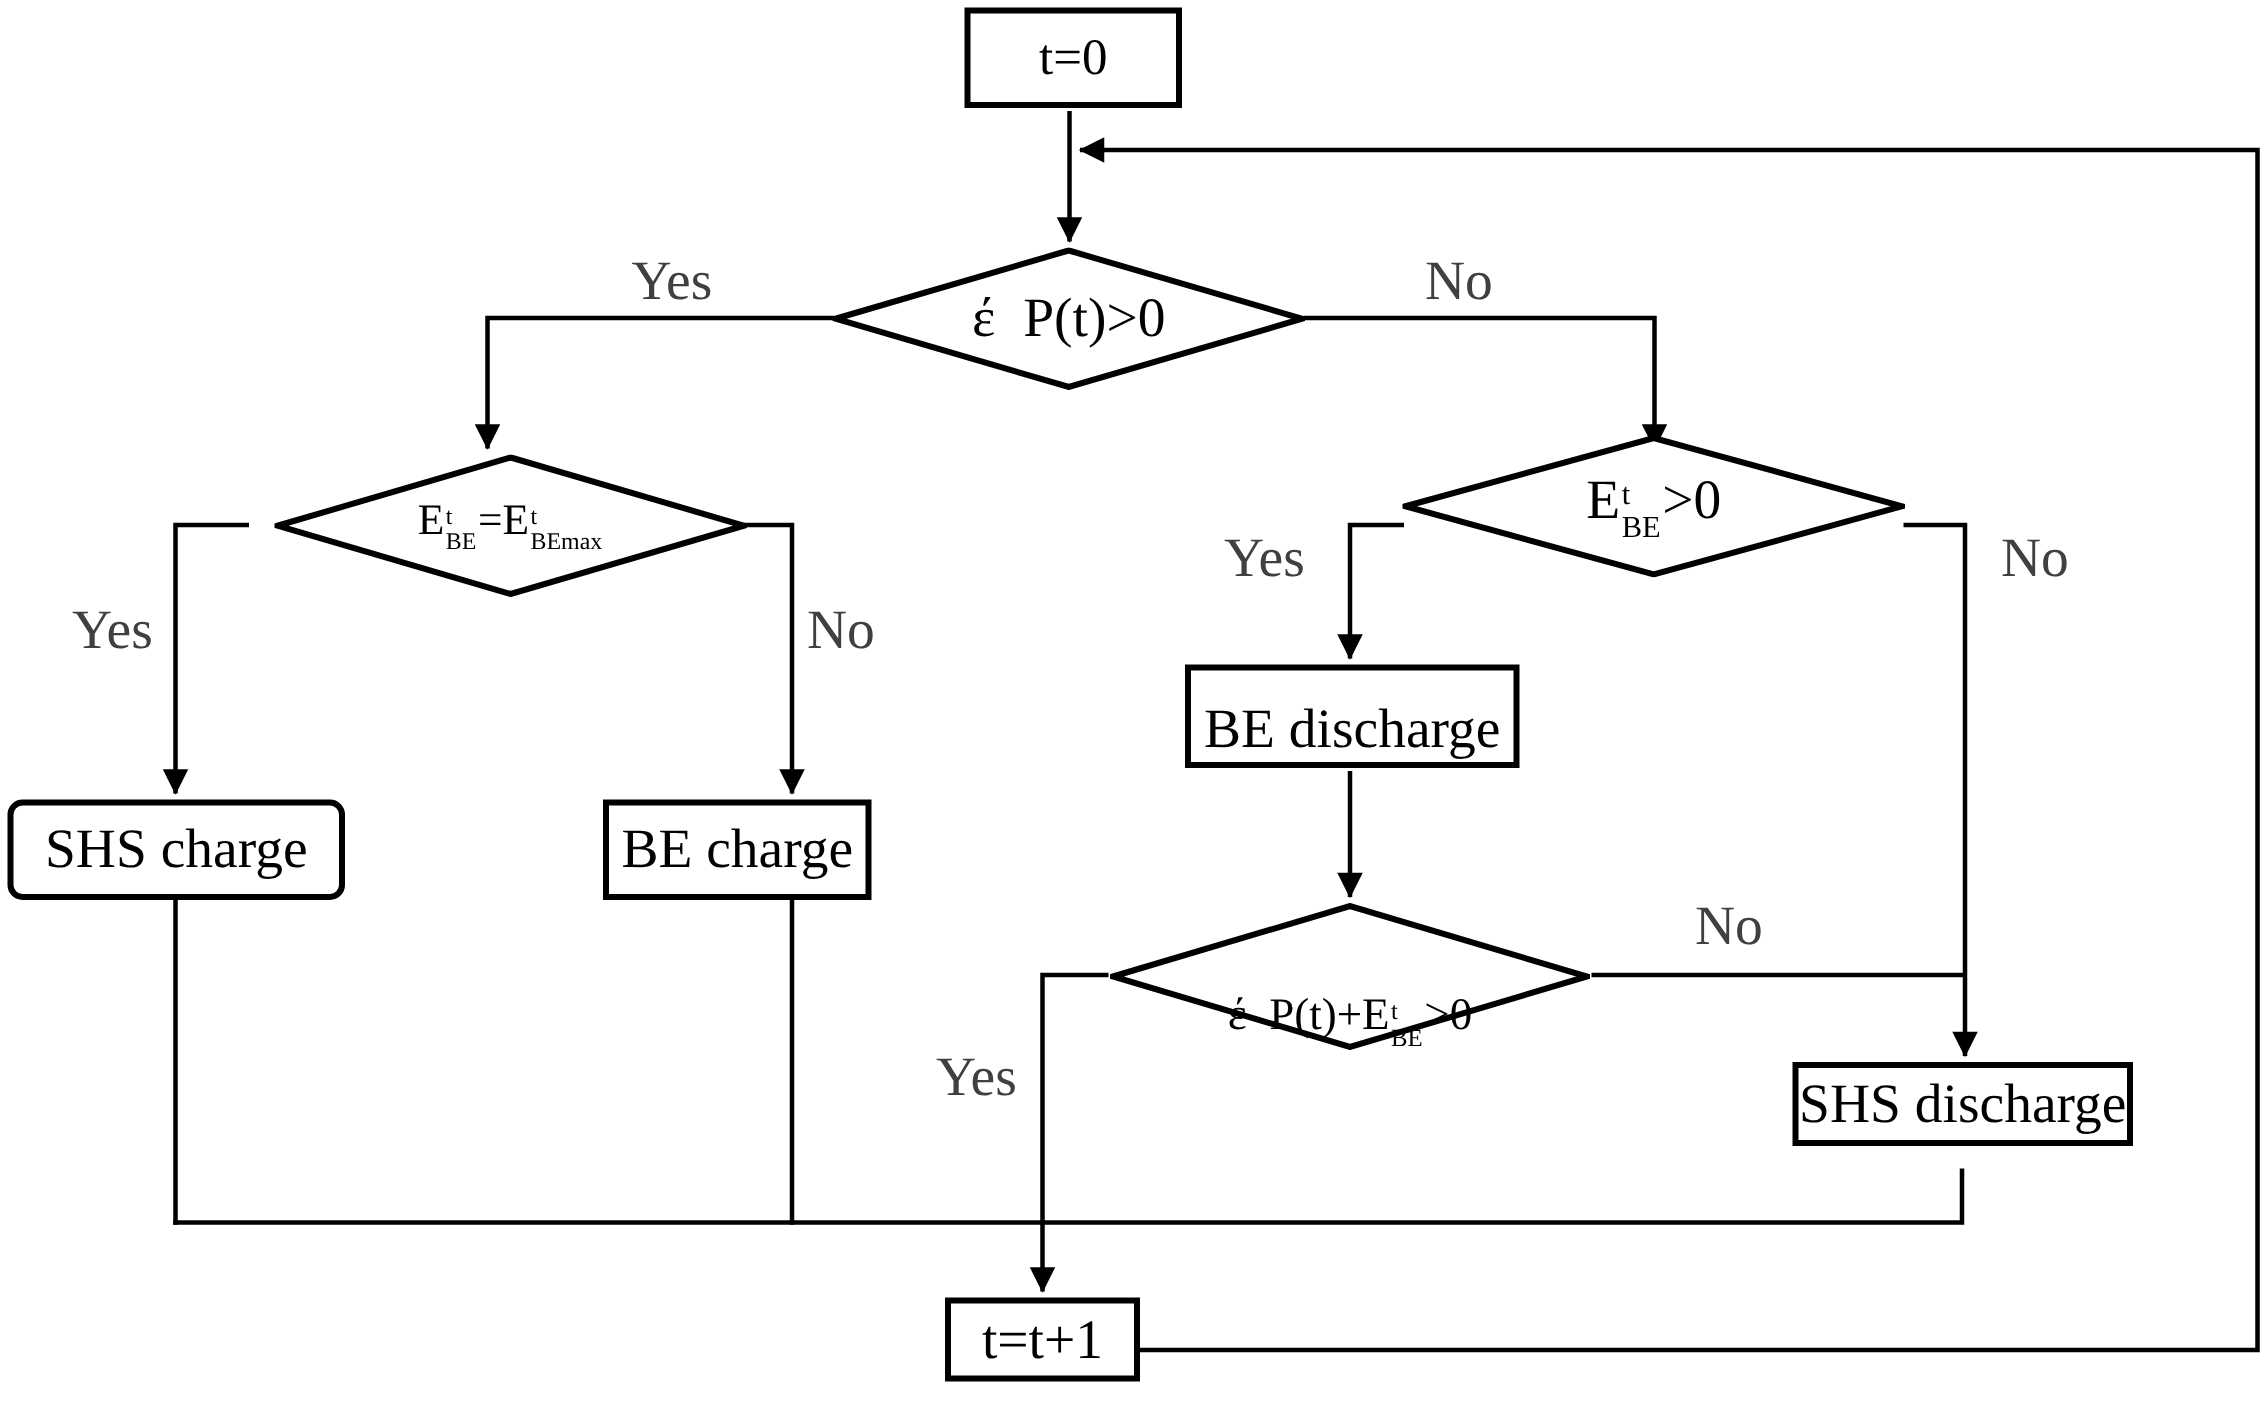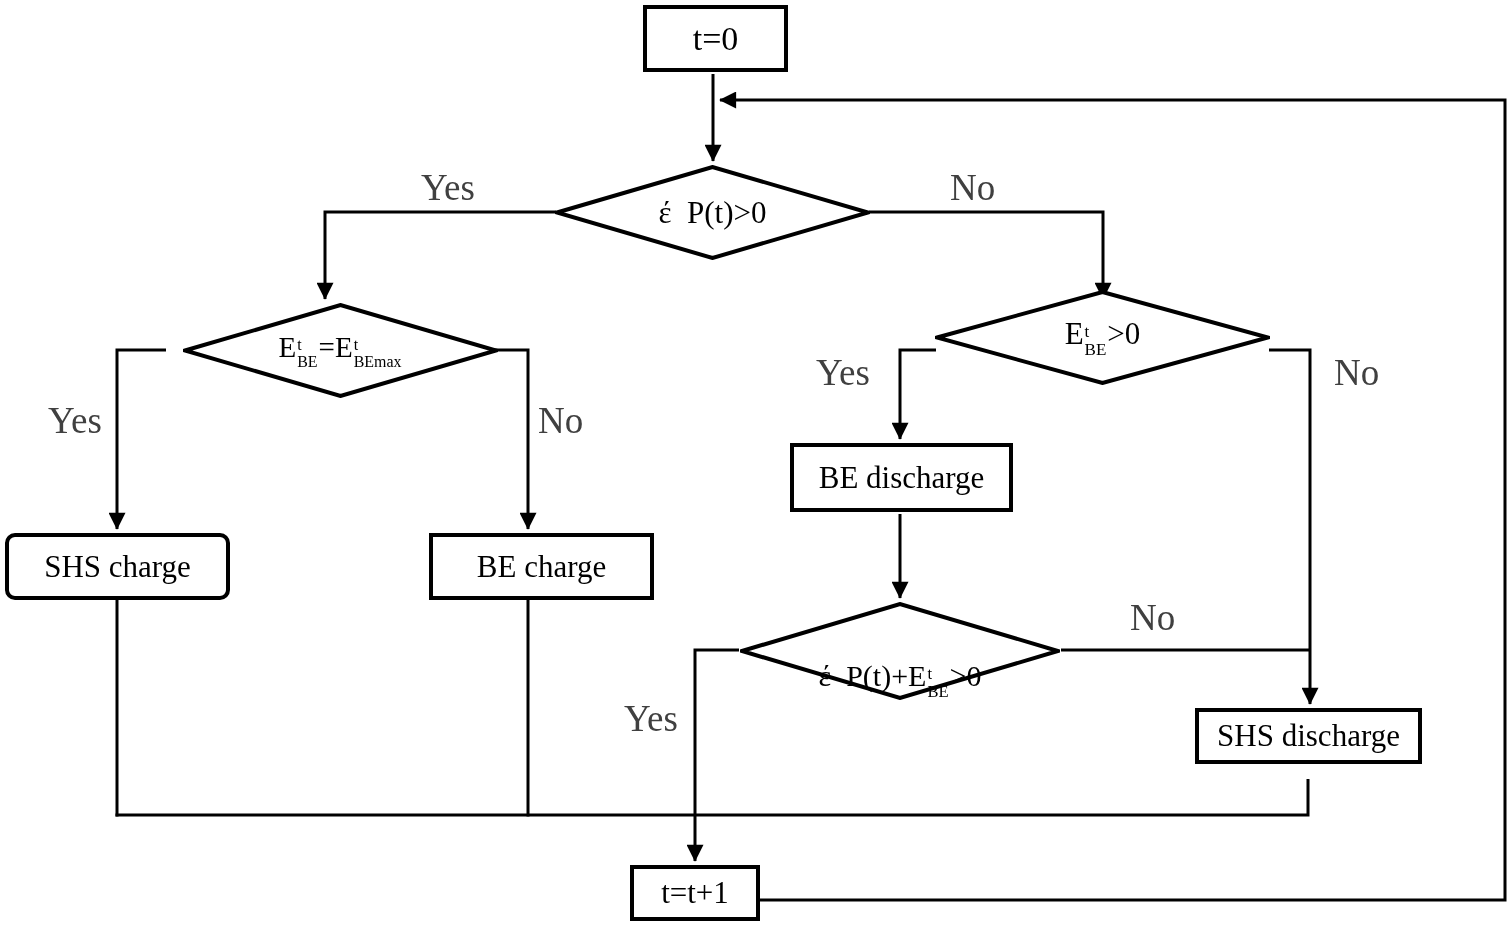--- a/index.html
+++ b/index.html
@@ -7,21 +7,21 @@
     position:relative;
     width:1509px;height:941px;
     background:#ffffff;
     font-family:Liberation Serif, serif;
     overflow:hidden;
   }
   #edges{position:absolute;left:0;top:0;z-index:1;}
   .node{
     position:absolute;z-index:2;
     display:flex;align-items:center;justify-content:center;
-    color:#000;font-size:31px;white-space:nowrap;
+    color:#000;font-size:37px;white-space:nowrap;
   }
   .rect{
     background:#ffffff;border:4px solid #000000;
     box-sizing:border-box;
   }
   .diamond{background:transparent;}
   .diamond svg{position:absolute;left:0;top:0;}
   .diamond .lbl{position:relative;z-index:2;}
   .edge-label{
     position:absolute;z-index:2;color:#404040;
@@ -74,29 +74,29 @@
       <polyline points="528,600 528,816.5"></polyline>
 
       <polyline points="1308,779 1308,815 115.5,815"></polyline>
     </g>
   </svg>
 
   <div class="node rect" style="left:643px;top:5px;width:145px;height:67px;font-size:34px;">
     <span>t=0</span>
   </div>
 
-  <div class="node rect" style="left:790px;top:443px;width:223px;height:69px;">
+  <div class="node rect" style="left:790px;top:443px;width:223px;height:69px;align-items:flex-end;">
     <span>BE discharge</span>
   </div>
 
   <div class="node rect" style="left:5px;top:533px;width:225px;height:67px;border-radius:10px;">
     <span>SHS charge</span>
   </div>
 
-  <div class="node rect" style="left:429px;top:533px;width:225px;height:67px;">
+  <div class="node rect" style="left:402px;top:533px;width:179px;height:67px;">
     <span>BE charge</span>
   </div>
 
   <div class="node rect" style="left:1195px;top:708px;width:227px;height:56px;">
     <span>SHS discharge</span>
   </div>
 
   <div class="node rect" style="left:630px;top:865px;width:130px;height:56px;">
     <span>t=t+1</span>
   </div>

